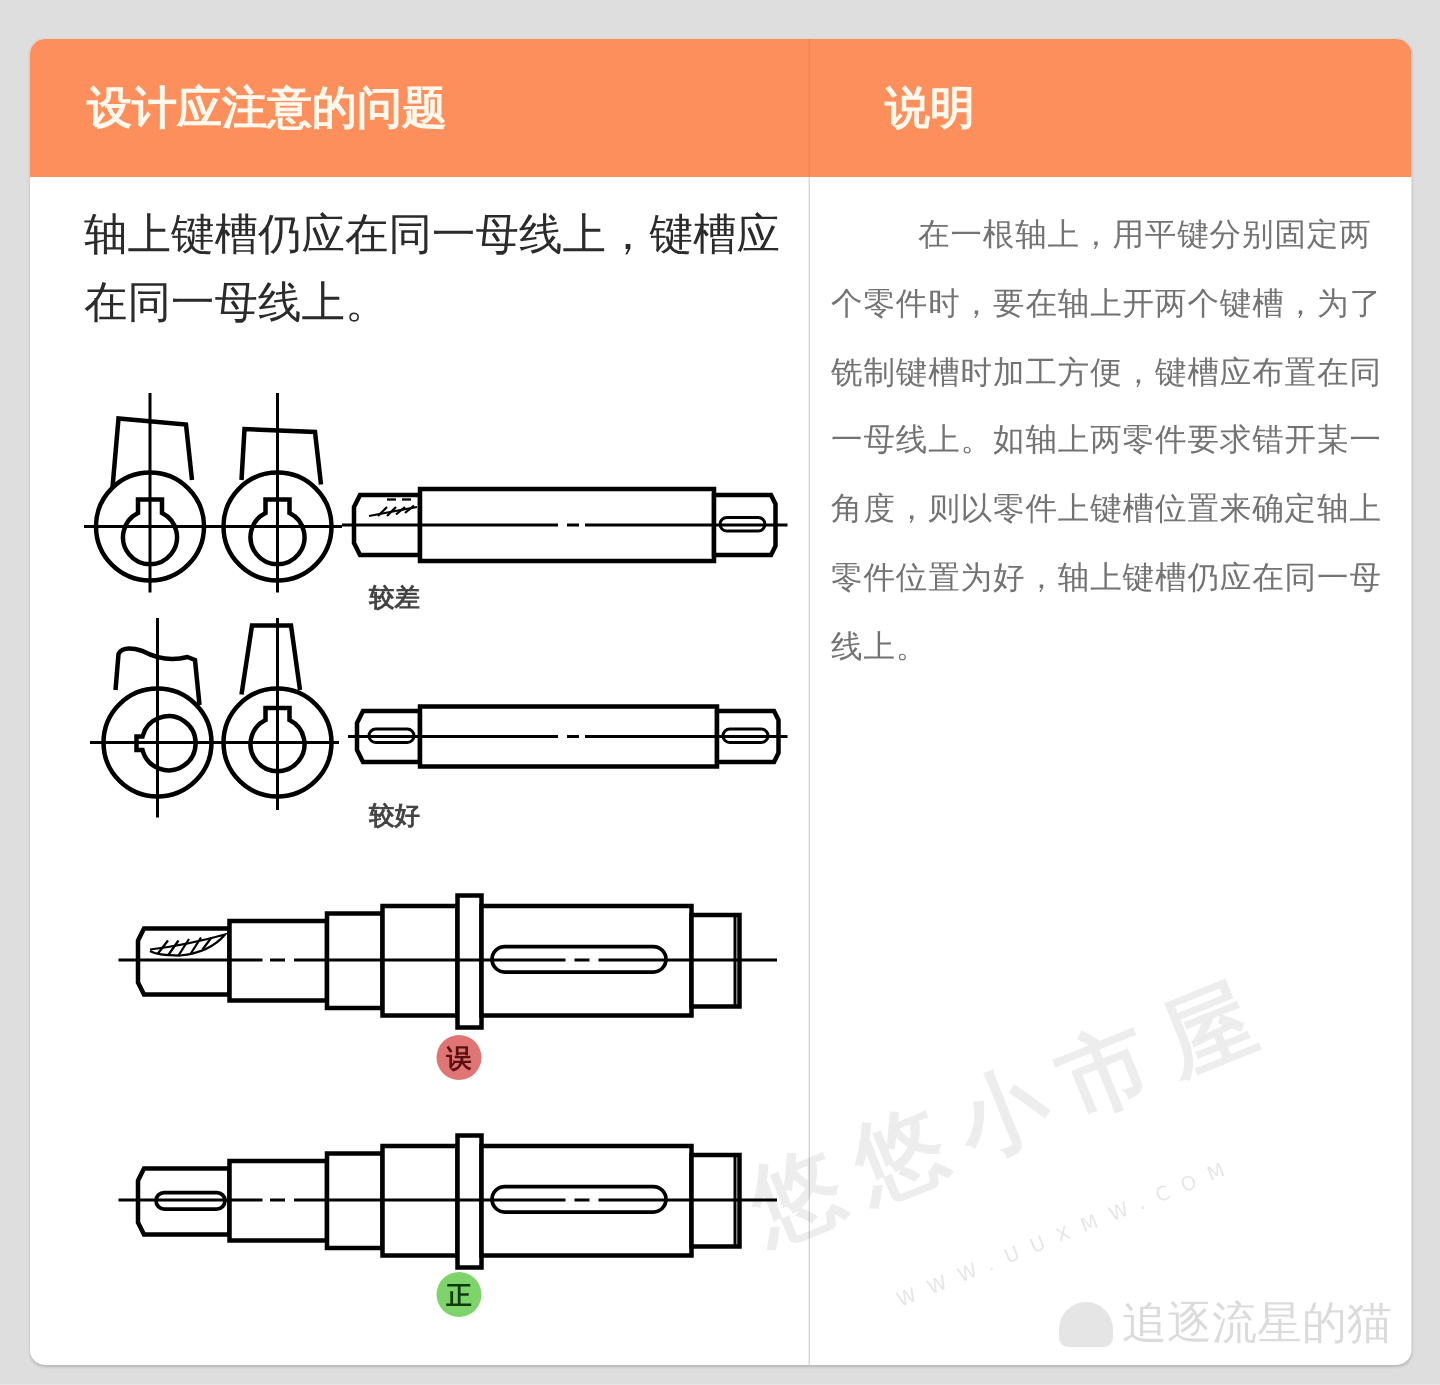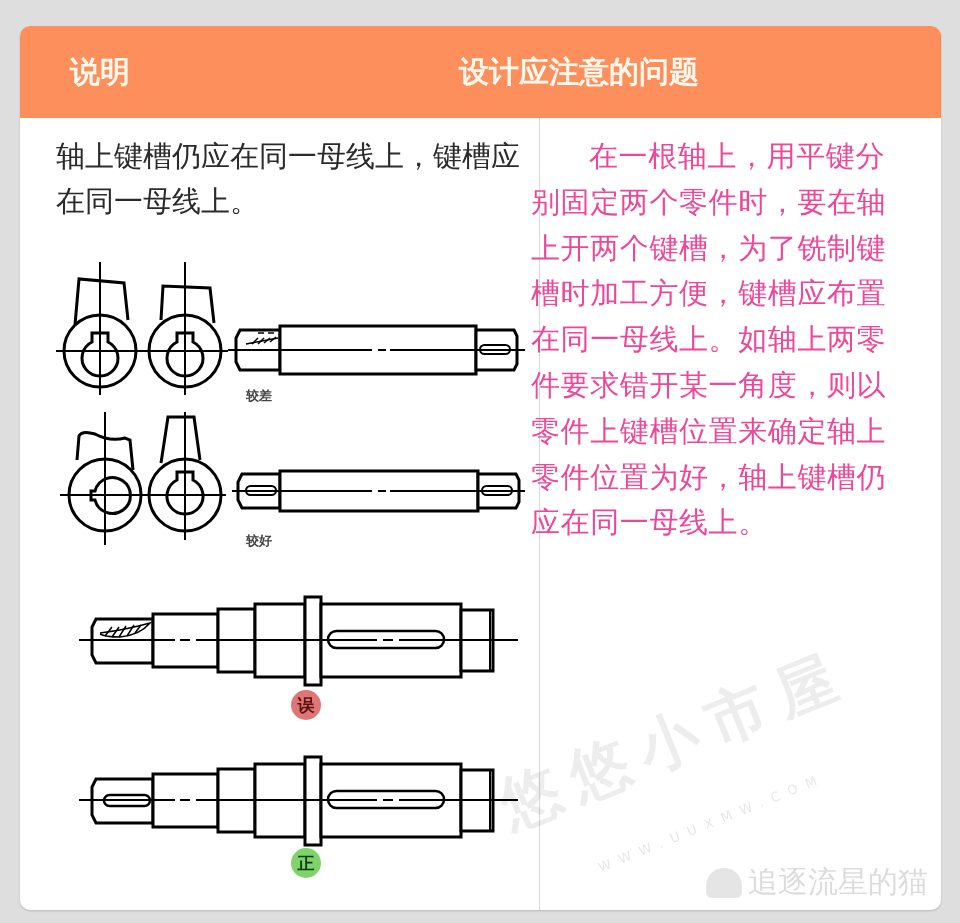--- a/index.html
+++ b/index.html
@@ -17,26 +17,26 @@
   .hcell { height: 92px; display: flex; align-items: center; color: #fff8ec;
     font-size: 30px; font-weight: bold; letter-spacing: 0px; }
   .hcell.left { width: 520px; padding-left: 38px; border-right: 1px solid #f28552; }
   .hcell.right { flex: 1; padding-left: 50px; }
   .divider { position: absolute; left: 519px; top: 92px; width: 1px; height: 792px; background: #d9d9d9; }
   .left-text {
     position: absolute; left: 36px; top: 108px; width: 470px;
     font-size: 29px; line-height: 45px; color: #2b2b2b;
   }
   .right-text {
-    position: absolute; left: 511px; top: 108px; width: 376px;
-    font-size: 29px; line-height: 45.8px; color: #ec4899; text-indent: 58px;
+    position: absolute; left: 534px; top: 108px; width: 376px;
+    font-size: 21px; line-height: 45.8px; color: #737373; text-indent: 58px;
     letter-spacing: 0.6px;
   }
   .drawing { position: absolute; left: 0; top: 0; }
-  .label { position: absolute; font-size: 13px; font-weight: bold; color: #444; }
+  .label { position: absolute; font-size: 17px; font-weight: bold; color: #444; }
   .badge {
     position: absolute; width: 30px; height: 30px; border-radius: 50%;
     display: flex; align-items: center; justify-content: center;
     font-size: 17px; font-weight: bold;
   }
   .badge.wrong { background: #e07575; color: #5a1010; }
   .badge.right { background: #7ed46a; color: #0e3a0e; }
   .watermark {
     position: absolute; left: 490px; top: 700px; color: rgba(0,0,0,0.07);
     font-size: 60px; font-weight: bold; transform: rotate(-22deg); letter-spacing: 14px;
@@ -50,22 +50,22 @@
     position: absolute; left: 706px; top: 862px; color: rgba(0,0,0,0.14);
     font-size: 30px; display: flex; align-items: center; gap: 6px; white-space: nowrap;
   }
   .cat-icon { width: 36px; height: 30px; border-radius: 18px 18px 6px 6px; background: rgba(0,0,0,0.10); }
 </style>
 </head>
 <body>
 
 <div class="card">
   <div class="header">
+    <div class="hcell left">设计应注意的问题</div>
     <div class="hcell right">说明</div>
-    <div class="hcell left">设计应注意的问题</div>
   </div>
   <div class="divider"></div>
 
   <div class="left-text">轴上键槽仍应在同一母线上，键槽应在同一母线上。</div>
   <div class="right-text">在一根轴上，用平键分别固定两个零件时，要在轴上开两个键槽，为了铣制键槽时加工方便，键槽应布置在同一母线上。如轴上两零件要求错开某一角度，则以零件上键槽位置来确定轴上零件位置为好，轴上键槽仍应在同一母线上。</div>
 </div>
 
 <svg class="drawing" width="960" height="923" viewBox="0 0 960 923" fill="none" stroke="#000" stroke-width="3">
 
   <g>

